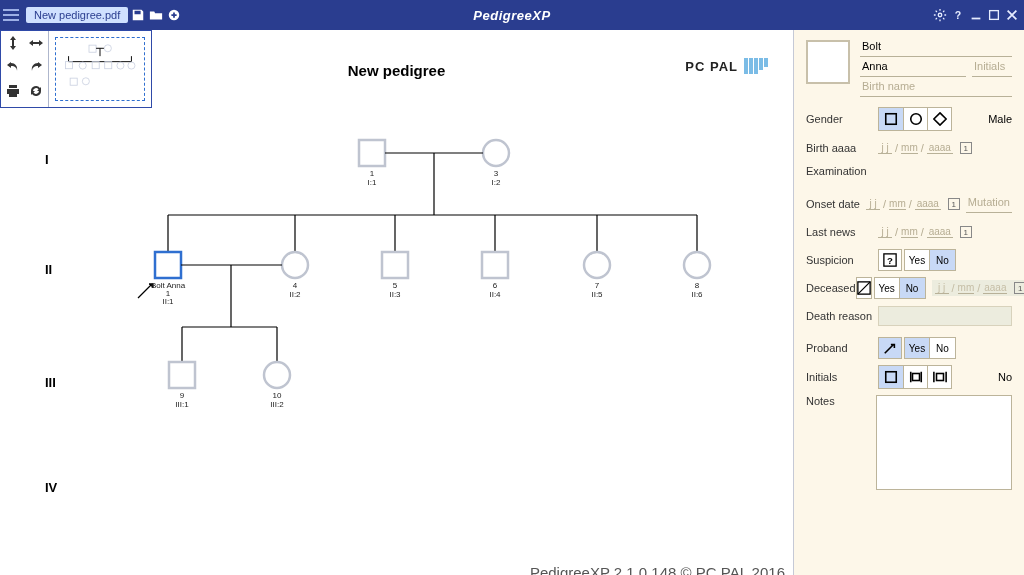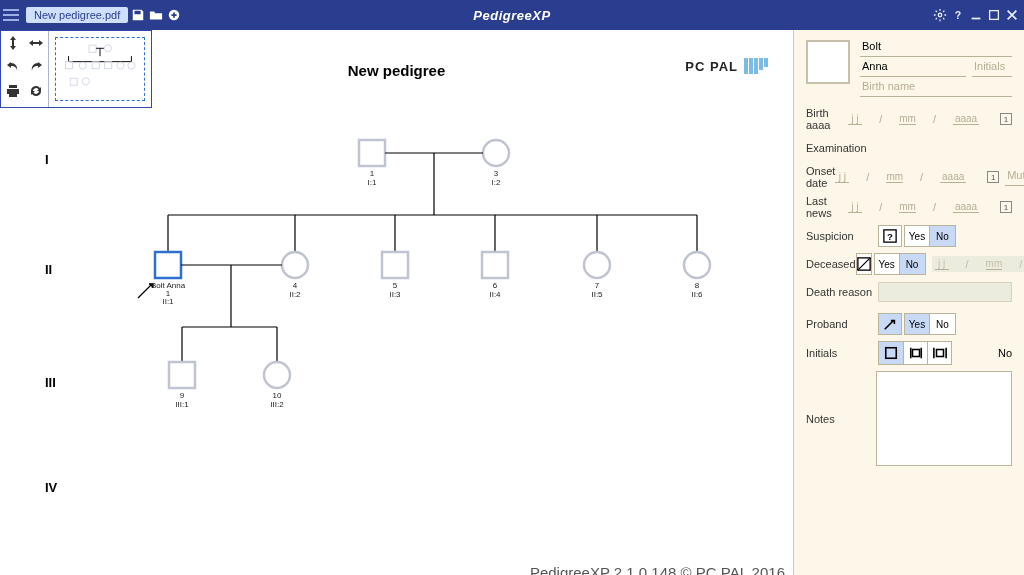--- a/index.html
+++ b/index.html
@@ -50,32 +50,32 @@
   .field.placeholder{color:#b6ad93}
   .small{width:40px}
   .name-row{display:flex;gap:6px;margin-bottom:3px}
   .seg{display:flex;border:1px solid #bcb49a}
   .seg .opt{width:24px;height:22px;display:flex;align-items:center;justify-content:center;background:#fff;cursor:pointer}
   .seg .opt.sel{background:#c8d9f6}
   .seg .opt+.opt{border-left:1px solid #bcb49a}
   .seg svg{width:14px;height:14px;stroke:#000;stroke-width:1.8;fill:none}
   .seg .fill svg{fill:#000}
   .status-box{background:#c8d9f6;height:22px;display:flex;align-items:center;justify-content:center;font-size:11px;margin-top:4px;width:90px}
-  .datein{display:flex;align-items:center;gap:17px;color:#b6ad93}
+  .datein{display:flex;align-items:center;gap:3px;color:#b6ad93}
   .datein .u{border-bottom:1px solid #b8b198;min-width:14px;text-align:center;font-size:10px}
   .cal{width:12px;height:12px;border:1px solid #888;display:flex;align-items:center;justify-content:center;font-size:8px;color:#555;margin-left:4px}
   .yn{display:flex}
   .yn .b{width:26px;height:22px;display:flex;align-items:center;justify-content:center;border:1px solid #bcb49a;background:#fff;font-size:10px;cursor:pointer}
   .yn .b.sel{background:#c8d9f6}
   .yn .b+.b{border-left:none}
   .iconbtn{width:24px;height:22px;border:1px solid #bcb49a;display:flex;align-items:center;justify-content:center;background:#fff;margin-right:2px}
   .iconbtn.sel{background:#c8d9f6}
   .greyed{background:#ececde!important;color:#c5bda5}
   .notes{width:140px;height:95px;border:1px solid #bcb49a;background:#fff;resize:none;font-family:inherit;font-size:11px;padding:3px}
-  .row.top{align-items:center}
+  .row.top{align-items:flex-start}
 </style>
 </head>
 <body>
 
 <div class="titlebar">
   <div class="tb-left">
     <div class="hamburger">
         <span></span>
         <span></span>
         <span></span>
@@ -262,20 +262,41 @@
       <div class="namecol">
         <div class="field" style="margin-bottom:3px">Bolt</div>
         <div class="name-row">
           <div class="field" style="flex:1">Anna</div>
           <div class="field placeholder small">Initials</div>
         </div>
         <div class="field placeholder">Birth name</div>
       </div>
     </div>
 
+    <div class="row">
+      <div class="lab">Gender</div>
+      <div class="seg">
+        <div class="opt sel">
+            <svg viewBox="0 0 16 16">
+              <rect x="2" y="2" width="12" height="12"></rect>
+            </svg>
+          </div>
+        <div class="opt">
+            <svg viewBox="0 0 16 16">
+              <circle cx="8" cy="8" r="6"></circle>
+            </svg>
+          </div>
+        <div class="opt">
+            <svg viewBox="0 0 16 16">
+              <path d="M8 1l7 7-7 7-7-7z"></path>
+            </svg>
+          </div>
+      </div>
+      <div style="margin-left:auto">Male</div>
+    </div>
 
     <div class="row">
       <div class="lab">Birth aaaa</div>
       <div class="datein">
         <span class="u">j j</span>
           <span>/</span>
         <span class="u">mm</span>
           <span>/</span>
         <span class="u" style="min-width:26px">aaaa</span>
         <span class="cal">1</span>

